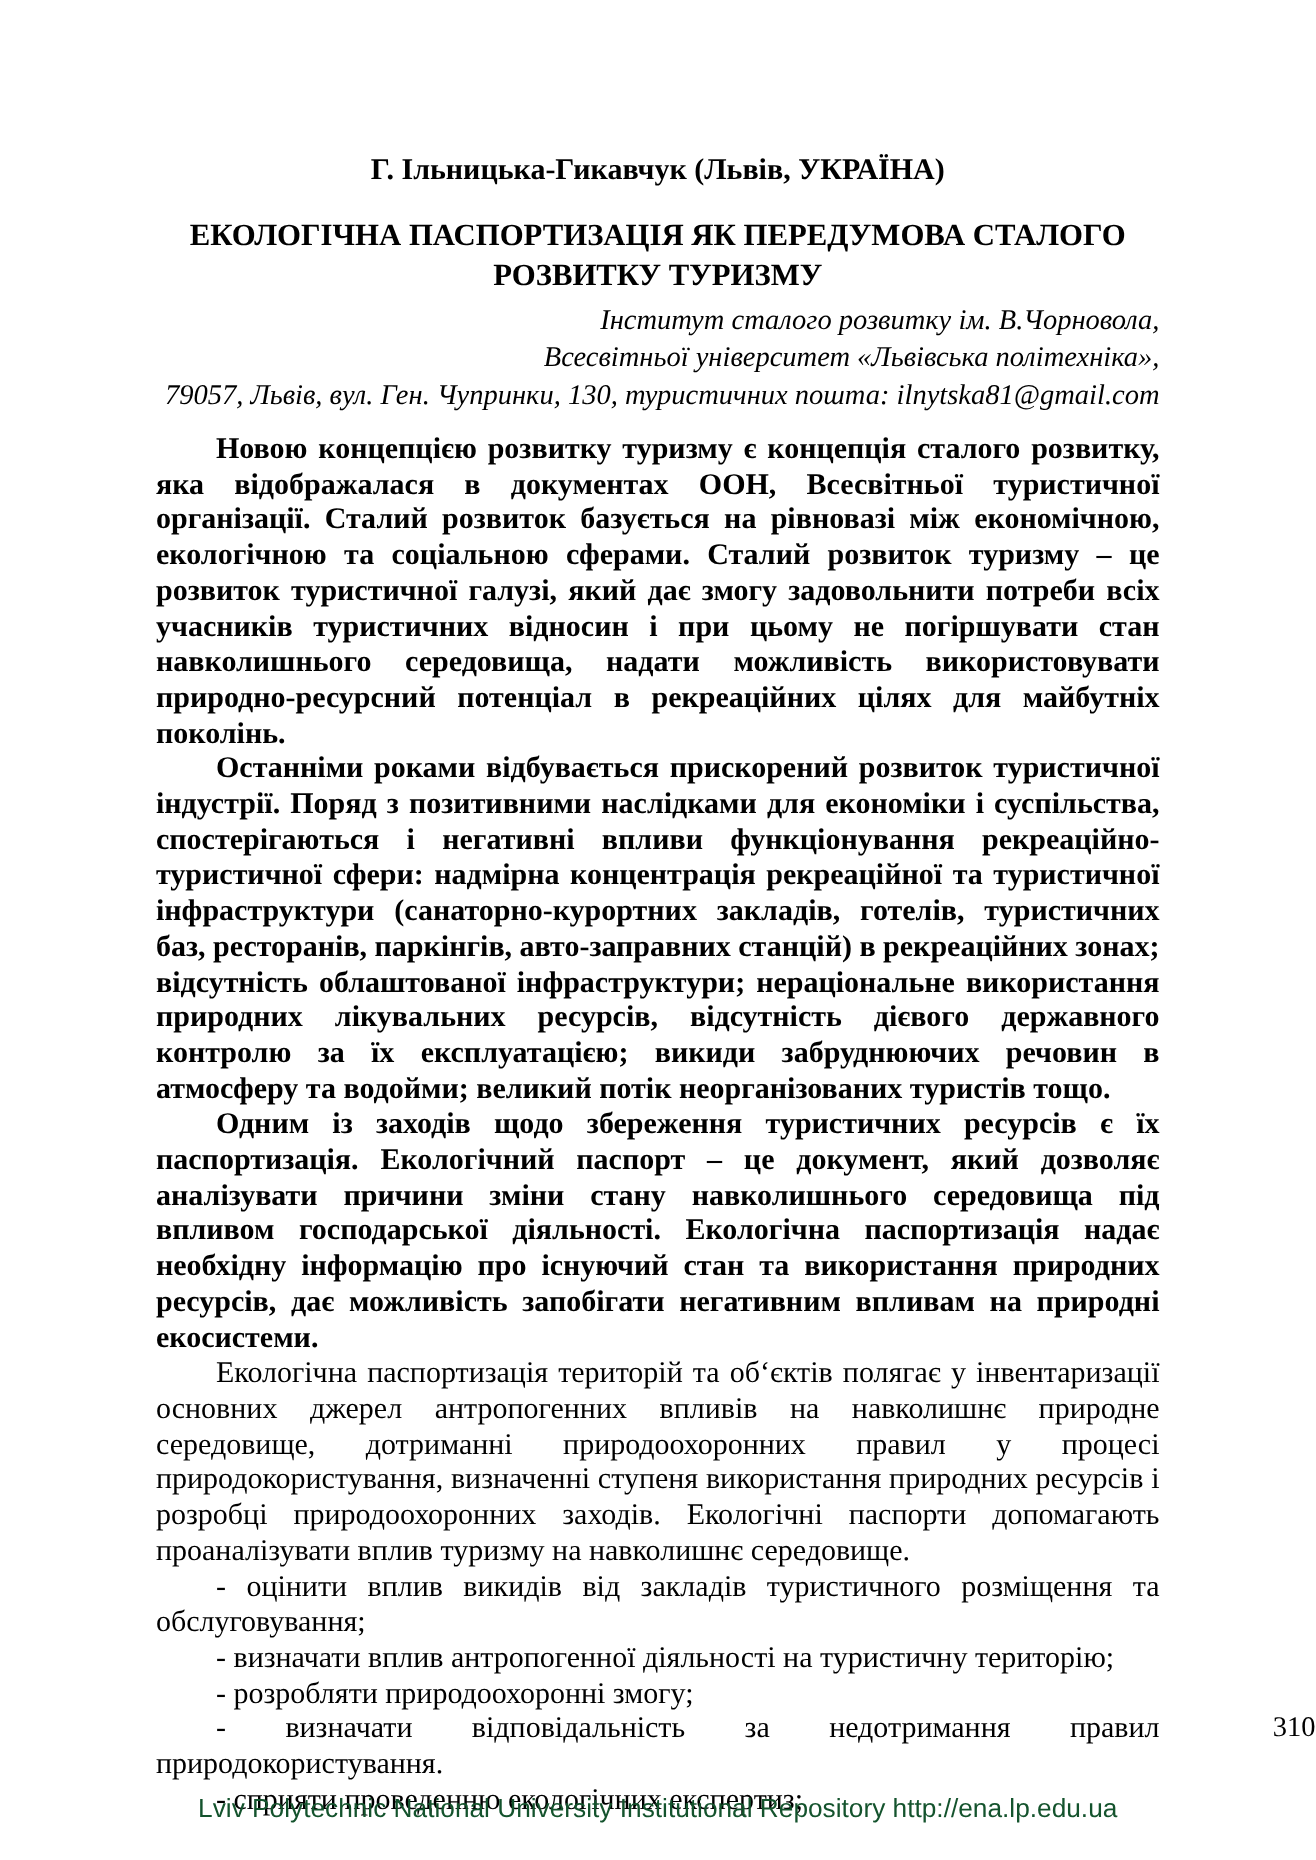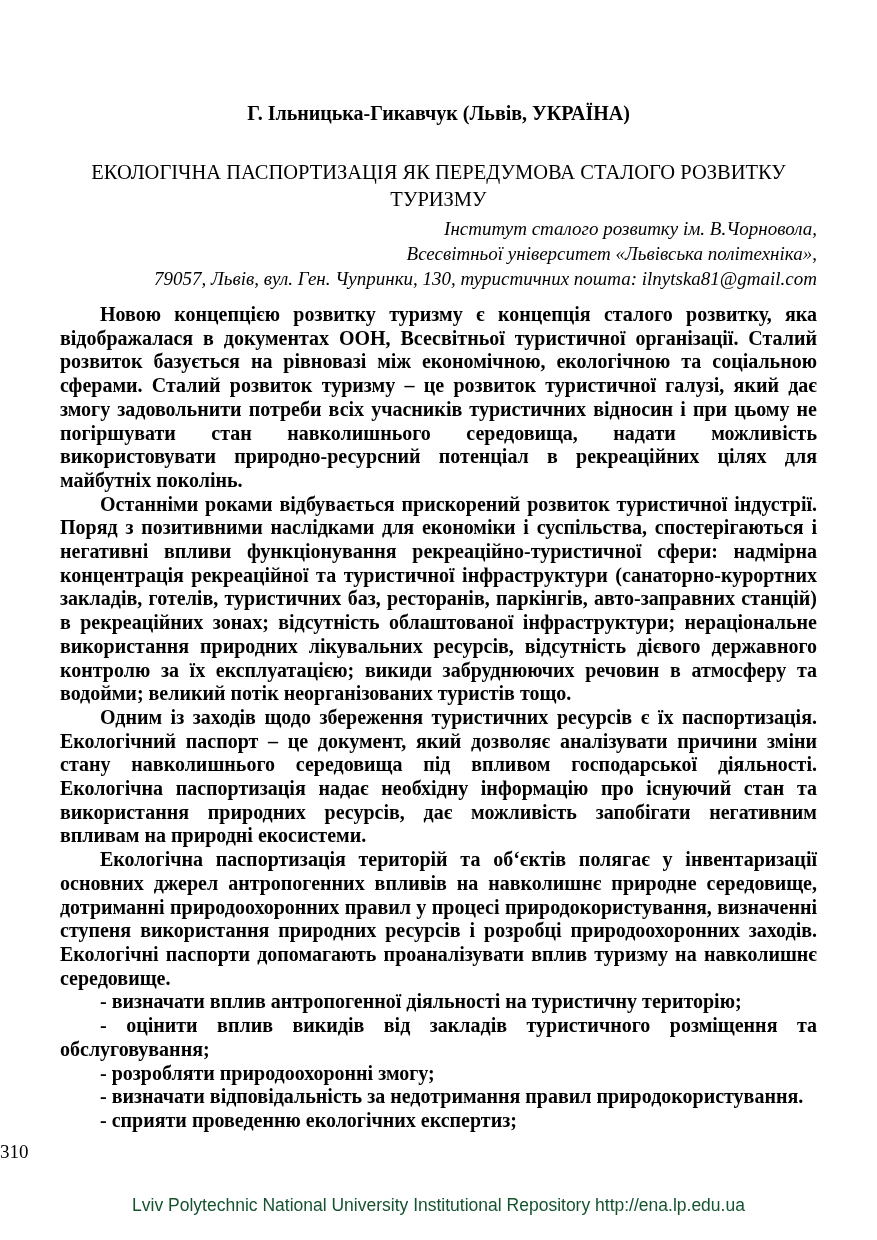--- a/index.html
+++ b/index.html
@@ -10,34 +10,34 @@
   .page {
     position: relative;
     width: 877px;
     height: 1240px;
     background: #ffffff;
     color: #000000;
     font-family: "Liberation Serif", serif;
     overflow: hidden;
   }
   .content {
-    padding: 0 60px;
+    padding: 0 104px;
   }
   .author-line {
     padding-top: 101px;
     margin: 0;
     text-align: center;
     font-weight: bold;
     font-size: 20px;
     line-height: 24px;
   }
   .paper-title {
-    margin: 34px 0 0 0;
+    margin: 19px 0 0 0;
     text-align: center;
-    font-weight: normal;
+    font-weight: bold;
     font-size: 20.5px;
     line-height: 27px;
   }
   .affiliation {
     margin: 3px 0 0 0;
     text-align: right;
     font-style: italic;
     font-size: 19px;
     line-height: 25px;
   }
@@ -49,28 +49,28 @@
     font-size: 20px;
     line-height: 23.7px;
     text-align: justify;
   }
   .body-text p {
     margin: 0;
     text-indent: 40px;
     font-weight: bold;
   }
   .body-text p.bold {
-    font-weight: bold;
+    font-weight: normal;
   }
   .page-number {
     position: absolute;
     top: 1141px;
     left: 0;
     width: 100%;
-    text-align: left;
+    text-align: right;
     font-size: 19px;
     line-height: 22px;
     color: #000000;
   }
   .repo-footer {
     position: absolute;
     top: 1195px;
     left: 0;
     width: 100%;
     text-align: center;
@@ -94,22 +94,22 @@
       <p>Інститут сталого розвитку ім. В.Чорновола,</p>
       <p>Всесвітньої університет «Львівська політехніка»,</p>
       <p>79057, Львів, вул. Ген. Чупринки, 130, туристичних пошта: ilnytska81@gmail.com</p>
     </div>
 
     <div class="body-text">
       <p>Новою концепцією розвитку туризму є концепція сталого розвитку, яка відображалася в документах ООН, Всесвітньої туристичної організації. Сталий розвиток базується на рівновазі між економічною, екологічною та соціальною сферами. Сталий розвиток туризму – це розвиток туристичної галузі, який дає змогу задовольнити потреби всіх учасників туристичних відносин і при цьому не погіршувати стан навколишнього середовища, надати можливість використовувати природно-ресурсний потенціал в рекреаційних цілях для майбутніх поколінь.</p>
       <p>Останніми роками відбувається прискорений розвиток туристичної індустрії. Поряд з позитивними наслідками для економіки і суспільства, спостерігаються і негативні впливи функціонування рекреаційно-туристичної сфери: надмірна концентрація рекреаційної та туристичної інфраструктури (санаторно-курортних закладів, готелів, туристичних баз, ресторанів, паркінгів, авто-заправних станцій) в рекреаційних зонах; відсутність облаштованої інфраструктури; нераціональне використання природних лікувальних ресурсів, відсутність дієвого державного контролю за їх експлуатацією; викиди забруднюючих речовин в атмосферу та водойми; великий потік неорганізованих туристів тощо.</p>
       <p>Одним із заходів щодо збереження туристичних ресурсів є їх паспортизація. Екологічний паспорт – це документ, який дозволяє аналізувати причини зміни стану навколишнього середовища під впливом господарської діяльності. Екологічна паспортизація надає необхідну інформацію про існуючий стан та використання природних ресурсів, дає можливість запобігати негативним впливам на природні екосистеми.</p>
       <p class="bold">Екологічна паспортизація територій та об‘єктів полягає у інвентаризації основних джерел антропогенних впливів на навколишнє природне середовище, дотриманні природоохоронних правил у процесі природокористування, визначенні ступеня використання природних ресурсів і розробці природоохоронних заходів. Екологічні паспорти допомагають проаналізувати вплив туризму на навколишнє середовище.</p>
+      <p class="bold">- оцінити вплив викидів від закладів туристичного розміщення та обслуговування;</p>
       <p class="bold">- визначати вплив антропогенної діяльності на туристичну територію;</p>
-      <p class="bold">- оцінити вплив викидів від закладів туристичного розміщення та обслуговування;</p>
       <p class="bold">- розробляти природоохоронні змогу;</p>
       <p class="bold">- визначати відповідальність за недотримання правил природокористування.</p>
       <p class="bold">- сприяти проведенню екологічних експертиз;</p>
     </div>
 
   </div>
 
   <div class="page-number">310</div>
 
   <div class="repo-footer">Lviv Polytechnic National University Institutional Repository http://ena.lp.edu.ua</div>

